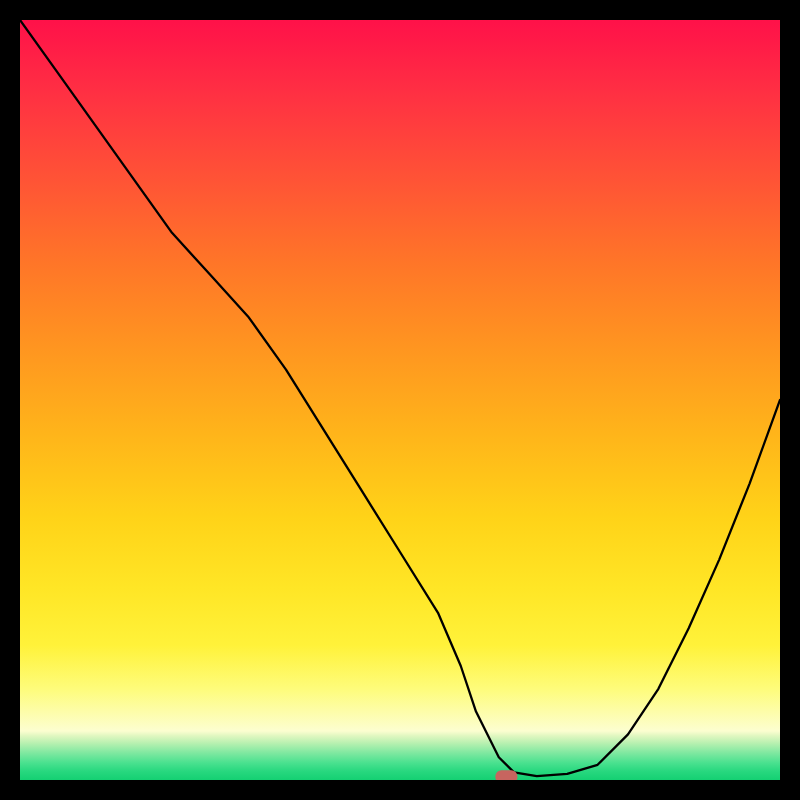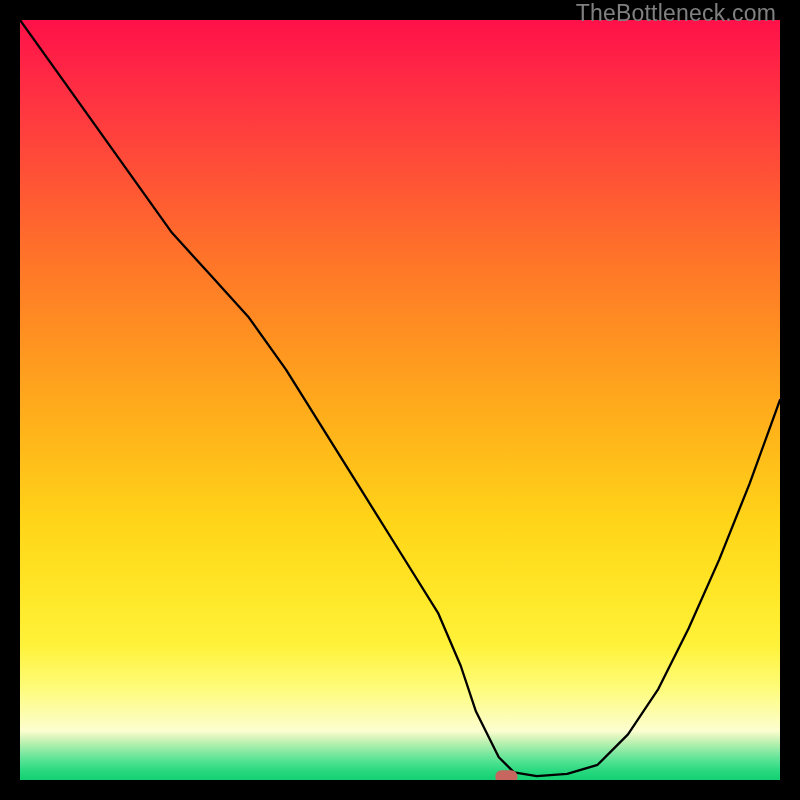--- a/index.html
+++ b/index.html
@@ -94,14 +94,13 @@
 
 <div class="frame">
   <div class="plot-area">
     <div class="gradient-upper"></div>
     <div class="gradient-lower"></div>
     <svg class="curve" viewBox="0 0 760 760" preserveAspectRatio="none">
       <path id="curve-path" class="stroke" d="M0.0 0.0 L38.0 53.2 L76.0 106.4 L114.0 159.6 L152.0 212.8 L190.0 254.6 L228.0 296.4 L266.0 349.6 L304.0 410.4 L342.0 471.2 L380.0 532.0 L418.0 592.8 L440.8 646.0 L456.0 691.6 L478.8 737.2 L494.0 752.4 L516.8 756.2 L547.2 753.9 L577.6 744.8 L608.0 714.4 L638.4 668.8 L668.8 608.0 L699.2 539.6 L729.6 463.6 L760.0 380.0"></path>
       <rect id="marker-rect" class="marker" rx="6" ry="6" width="22" height="13" x="475.4" y="750.2"></rect>
     </svg>
   </div>
-  <div class="watermark">TheBottleneck.com</div>
 </div>
 
 </body></html>

